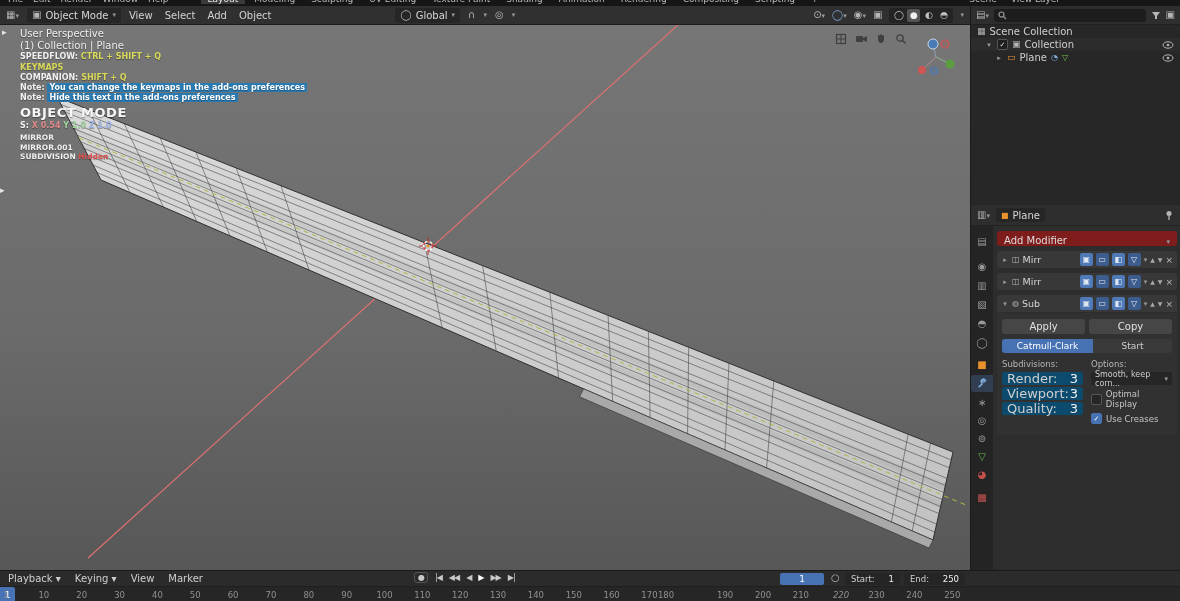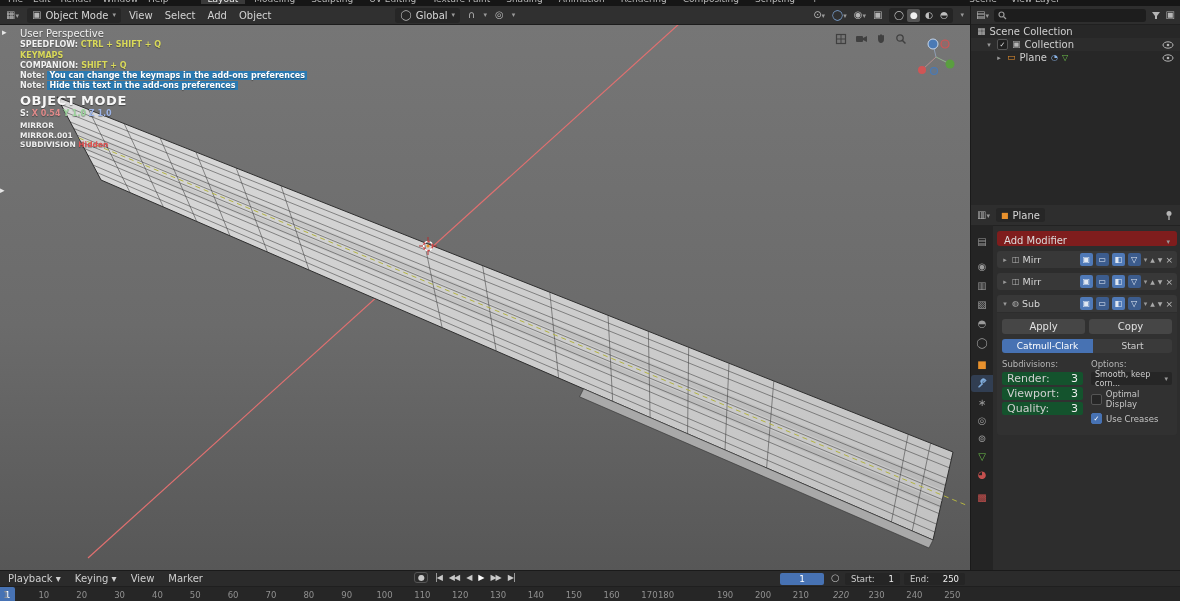--- a/index.html
+++ b/index.html
@@ -67,21 +67,21 @@
   .modbody{background:#313131;border-radius:0 0 3px 3px;padding:6px 5px 7px 5px;margin-top:1px;}
   .btnrow{display:flex;gap:4px;}
   .pbtn{flex:1;background:#464646;border-radius:3px;height:15px;display:flex;align-items:center;justify-content:center;color:#e0e0e0;}
   .seg{display:flex;margin-top:5px;border-radius:3px;overflow:hidden;}
   .seg div{height:14px;display:flex;align-items:center;justify-content:center;font-size:9px;}
   .seg .on{background:#4772b3;color:#fff;flex:1.15;}
   .seg .off{background:#3a3a3a;color:#cfcfcf;flex:1;}
   .cols{display:flex;gap:8px;margin-top:6px;}
   .col{flex:1;}
   .collabel{font-size:8.5px;color:#b5b5b5;margin-bottom:3px;}
-  .numf{background:#14532d;border-radius:2px;height:13px;display:flex;align-items:center;justify-content:space-between;padding:0 5px;margin-bottom:2px;font-size:11px;color:#cfcfcf;}
+  .numf{background:#0c4a6e;border-radius:2px;height:13px;display:flex;align-items:center;justify-content:space-between;padding:0 5px;margin-bottom:2px;font-size:13px;color:#cfcfcf;}
   .numf .v{color:#f0f0f0;}
   .drop{background:#262626;border-radius:2px;height:13px;display:flex;align-items:center;justify-content:space-between;padding:0 4px;font-size:8px;color:#cfcfcf;margin-bottom:4px;}
   .ckrow{display:flex;align-items:center;gap:4px;margin-bottom:4px;font-size:8.5px;color:#c5c5c5;}
   .ck{width:9px;height:9px;border-radius:2px;background:#262626;border:1px solid #555;display:flex;align-items:center;justify-content:center;font-size:7px;color:#fff;}
   .ck.on{background:#4772b3;border-color:#4772b3;}
   
   #timeline{left:0;top:570px;width:1180px;height:31px;background:#2b2b2b;border-top:1px solid #1a1a1a;box-sizing:border-box;}
   #tl-top{height:15px;display:flex;align-items:center;gap:14px;padding:0 8px;position:relative;}
   #tl-menus{display:flex;gap:14px;color:#cfcfcf;}
   #transport{position:absolute;left:414px;top:1px;display:flex;align-items:center;gap:7px;color:#c9c9c9;}
@@ -220,20 +220,21 @@
       <circle cx="933" cy="19" r="5" fill="#4a7ab5" stroke="#c7d6ea" stroke-width="1"></circle>
       <circle cx="945" cy="19" r="4" fill="rgba(208,85,85,.25)" stroke="#d05555" stroke-width="1.2"></circle>
       <circle cx="922" cy="45" r="4" fill="#d05555"></circle>
       <circle cx="934" cy="46" r="3.5" fill="rgba(74,122,181,.3)" stroke="#4a7ab5" stroke-width="1.2"></circle>
       <circle cx="950" cy="39" r="4.5" fill="#5a9e3f"></circle>
     </g>
   </svg>
 
   <div id="overlay" class="abs">
     <div class="ovwhite">User Perspective</div>
+    <div class="ovwhite">(1) Collection | Plane</div>
     <div class="ovsmall"><span>SPEEDFLOW:</span> <span class="yel">CTRL + SHIFT + Q</span></div>
     <div class="ovsmall yel" style="margin-top:3px">KEYMAPS</div>
     <div class="ovsmall"><span>COMPANION:</span> <span class="yel">SHIFT + Q</span></div>
     <div class="ovsmall"><span>Note: </span><span class="hl">You can change the keymaps in the add-ons preferences</span></div>
     <div class="ovsmall"><span>Note: </span><span class="hl">Hide this text in the add-ons preferences</span></div>
     <div class="bigmode">OBJECT MODE</div>
     <div class="ovsmall" style="margin-top:3px">
       <span>S:</span>
       <span class="axx">X 0.54</span>
       <span class="axy">Y 1.0</span>

